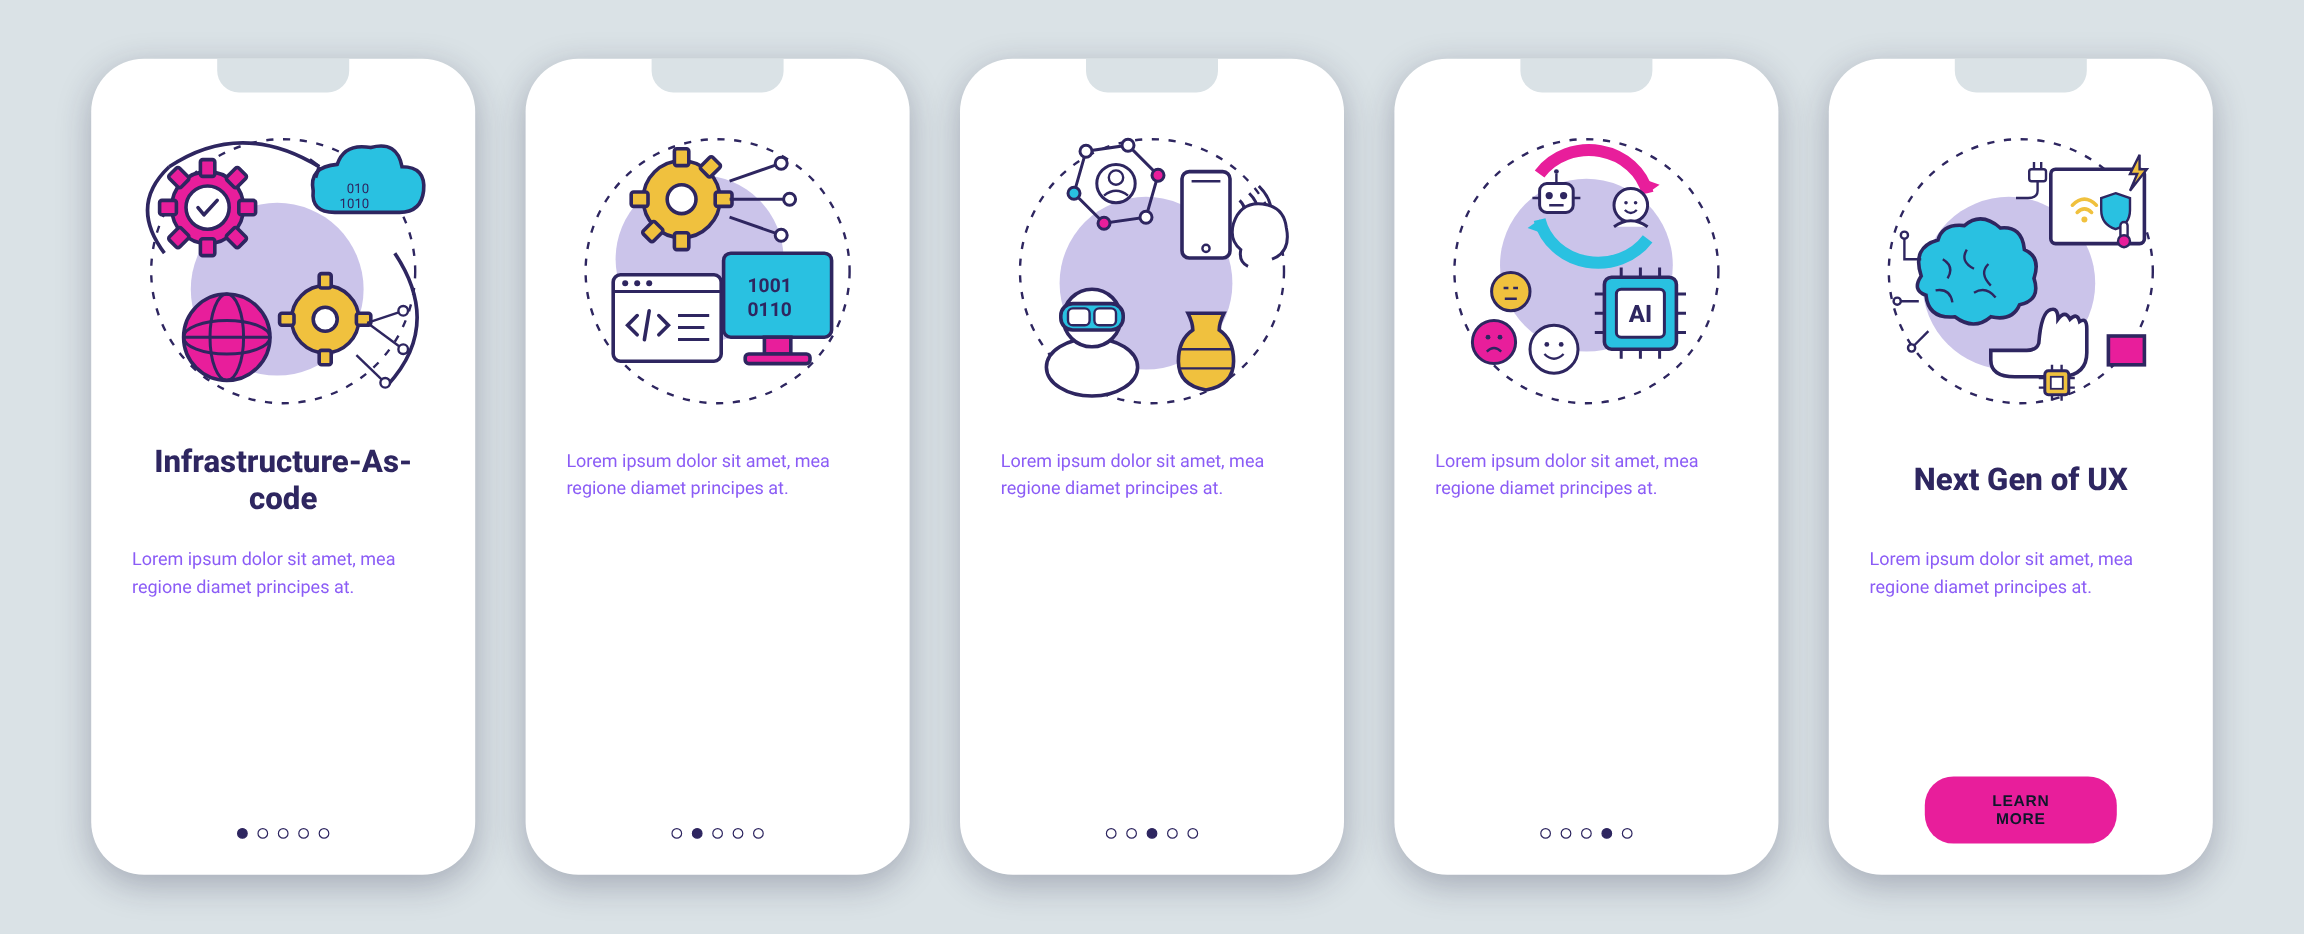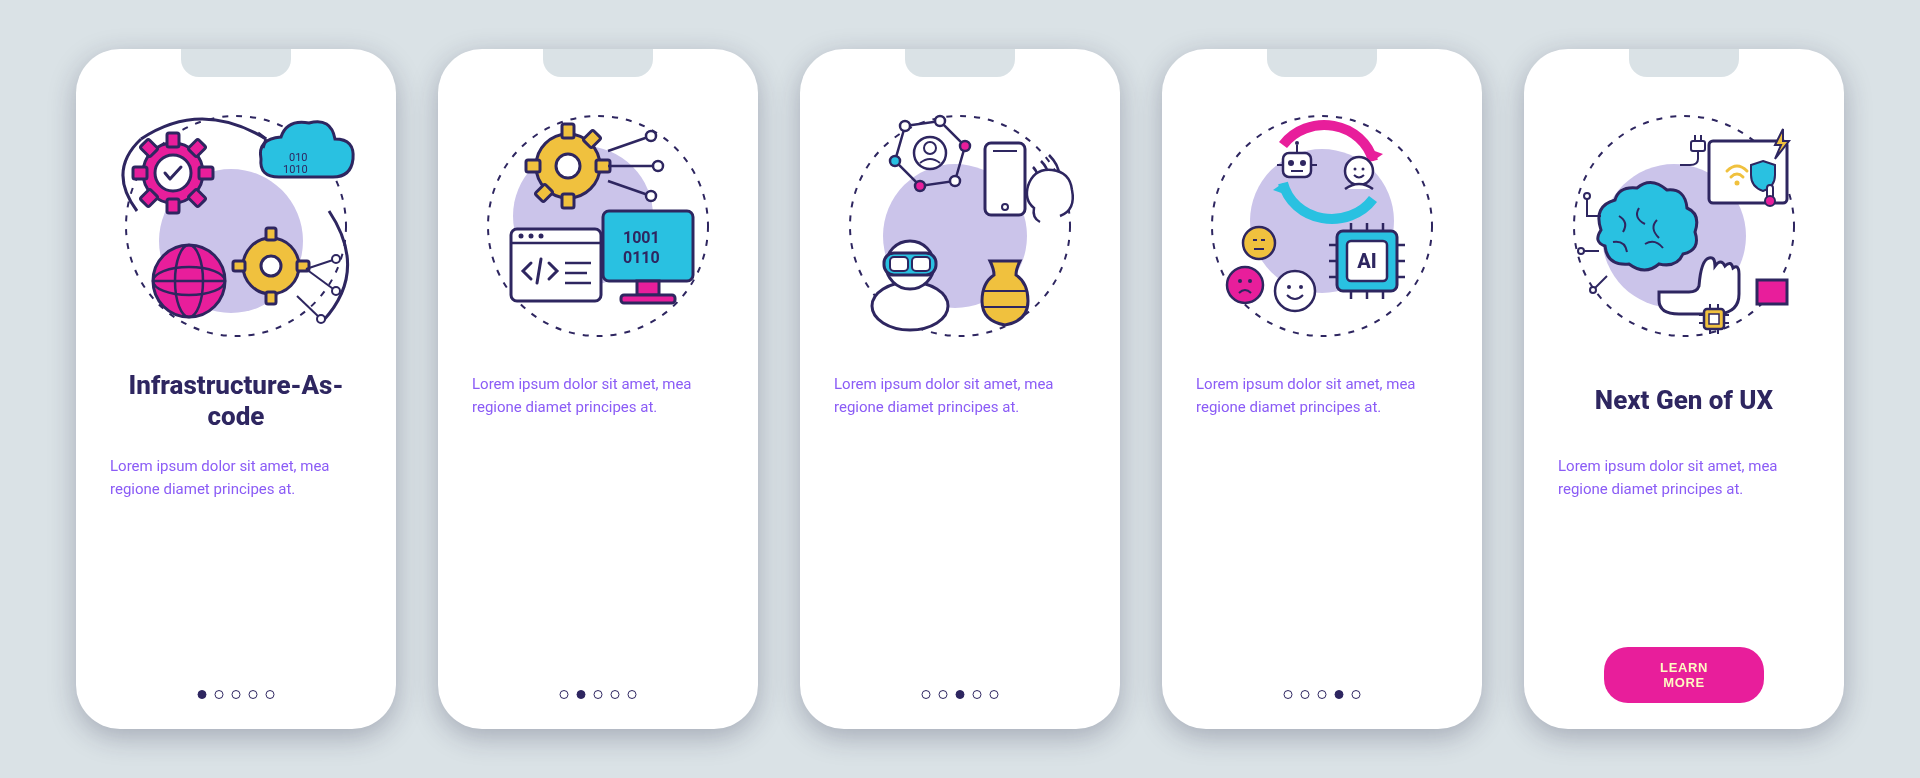--- a/index.html
+++ b/index.html
@@ -80,21 +80,21 @@
     border: 1.5px solid #2e2660;
     background: transparent;
   }
   .dot.active { background: #2e2660; }
   .cta {
     position: absolute;
     bottom: 26px;
     left: 50%;
     transform: translateX(-50%);
     background: #e81e9b;
-    color: #fef9c3;
+    color: #0f172a;
     font-weight: 800;
     font-size: 13px;
     letter-spacing: 0.6px;
     border: none;
     border-radius: 24px;
     padding: 13px 46px;
     cursor: pointer;
   }
 </style>
 </head>

